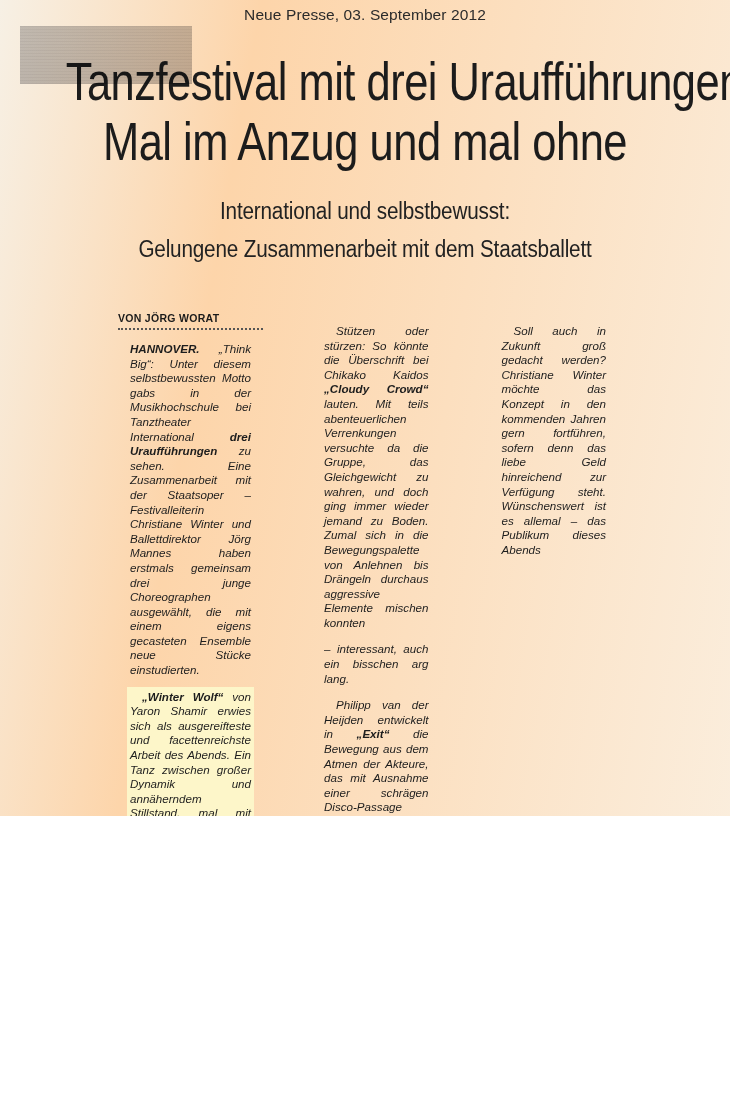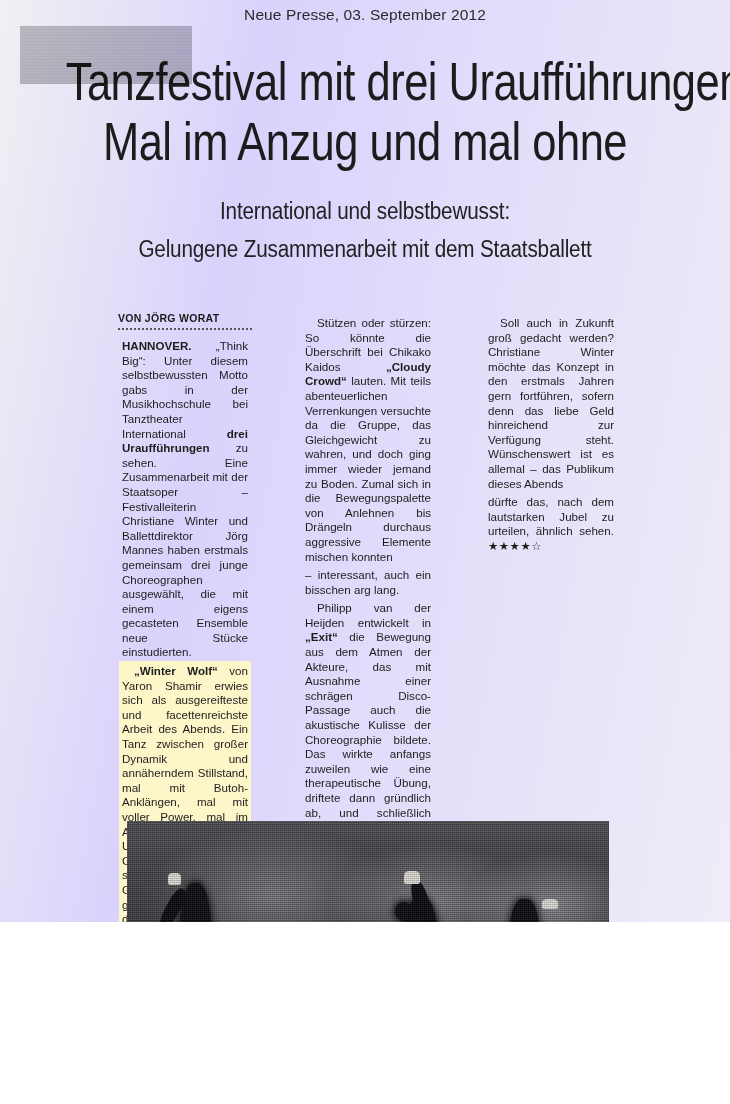--- a/index.html
+++ b/index.html
@@ -7,22 +7,22 @@
     padding: 0;
     background: #ffffff;
   }
   body {
     font-family: "Liberation Sans", sans-serif;
   }
 
   #page {
     position: relative;
     width: 730px;
-    height: 922px;
-    background: #c4b5fd;
+    height: 816px;
+    background: #fdba74;
     overflow: hidden;
   }
 
   
   #paper-tint {
     position: absolute;
     inset: 0;
     background:
       linear-gradient(100deg, rgba(246,246,241,0.9) 0%, rgba(253,253,251,0.4) 30%, rgba(250,250,246,0.8) 100%);
     pointer-events: none;
@@ -106,27 +106,28 @@
     color: #1a1a1a;
     padding-bottom: 4px;
   }
   .byline-rule {
     border-bottom: 2px dotted #555;
     margin-bottom: 9px;
     height: 0;
   }
 
   .col-text p {
-    margin: 4px;
+    margin: 12px;
     font-size: 11.6px;
     line-height: 14.6px;
     text-align: justify;
     color: #1d1d1d;
     hyphens: auto;
     text-indent: 12px;
+    font-style: italic;
   }
   .col-text p.no-indent { text-indent: 0; }
   .col-text b { font-weight: 700; }
 
   .hl {
     background: #fdf6c9;
     box-shadow: 0 0 0 3px #fdf6c9;
   }
 
   .stars {
@@ -231,22 +232,21 @@
     <div class="column">
       <div class="col-text">
         <p><span>Stützen oder stürzen: So könnte die Überschrift bei Chikako Kaidos </span><b>„Cloudy Crowd“</b><span> lauten. Mit teils abenteuerlichen Verrenkungen versuchte da die Gruppe, das Gleichgewicht zu wahren, und doch ging immer wieder jemand zu Boden. Zumal sich in die Bewegungspalette von Anlehnen bis Drängeln durchaus aggressive Elemente mischen konnten</span></p>
         <p class="no-indent"> – interessant, auch ein bisschen arg lang.</p>
         <p><span>Philipp van der Heijden entwickelt in </span><b>„Exit“</b><span> die Bewegung aus dem Atmen der Akteure, das mit Ausnahme einer schrägen Disco-Passage auch die akustische Kulisse der Choreographie bildete. Das wirkte anfangs zuweilen wie eine therapeutische Übung, driftete dann gründlich ab, und schließlich keuchten sich zwei Tänzer zu immer mühsameren Klammergriffen bis zur totalen Erschöpfung die Seele aus dem Leib. Nennen wir es eigenwillig.</span></p>
       </div>
     </div>
 
     <div class="column">
       <div class="col-text">
-        <p>Soll auch in Zukunft groß gedacht werden? Christiane Winter möchte das Konzept in den erstmals Jahren gern fortführen, sofern denn das liebe Geld hinreichend zur Verfügung steht. Wünschenswert ist es allemal – das Publikum dieses Abends</p>
-        <p class="no-indent"><span> dürfte das, nach dem lautstarken Jubel zu urteilen, ähnlich sehen.</span> <span class="stars">★★★★☆</span></p>
+        <p>Soll auch in Zukunft groß gedacht werden? Christiane Winter möchte das Konzept in den kommenden Jahren gern fortführen, sofern denn das liebe Geld hinreichend zur Verfügung steht. Wünschenswert ist es allemal – das Publikum dieses Abends</p>
       </div>
     </div>
 
   </div>
 
   <div class="photo-wrap">
     <div class="photo">
       <div class="photo-backwall"></div>
       <div class="photo-floorline"></div>
 

